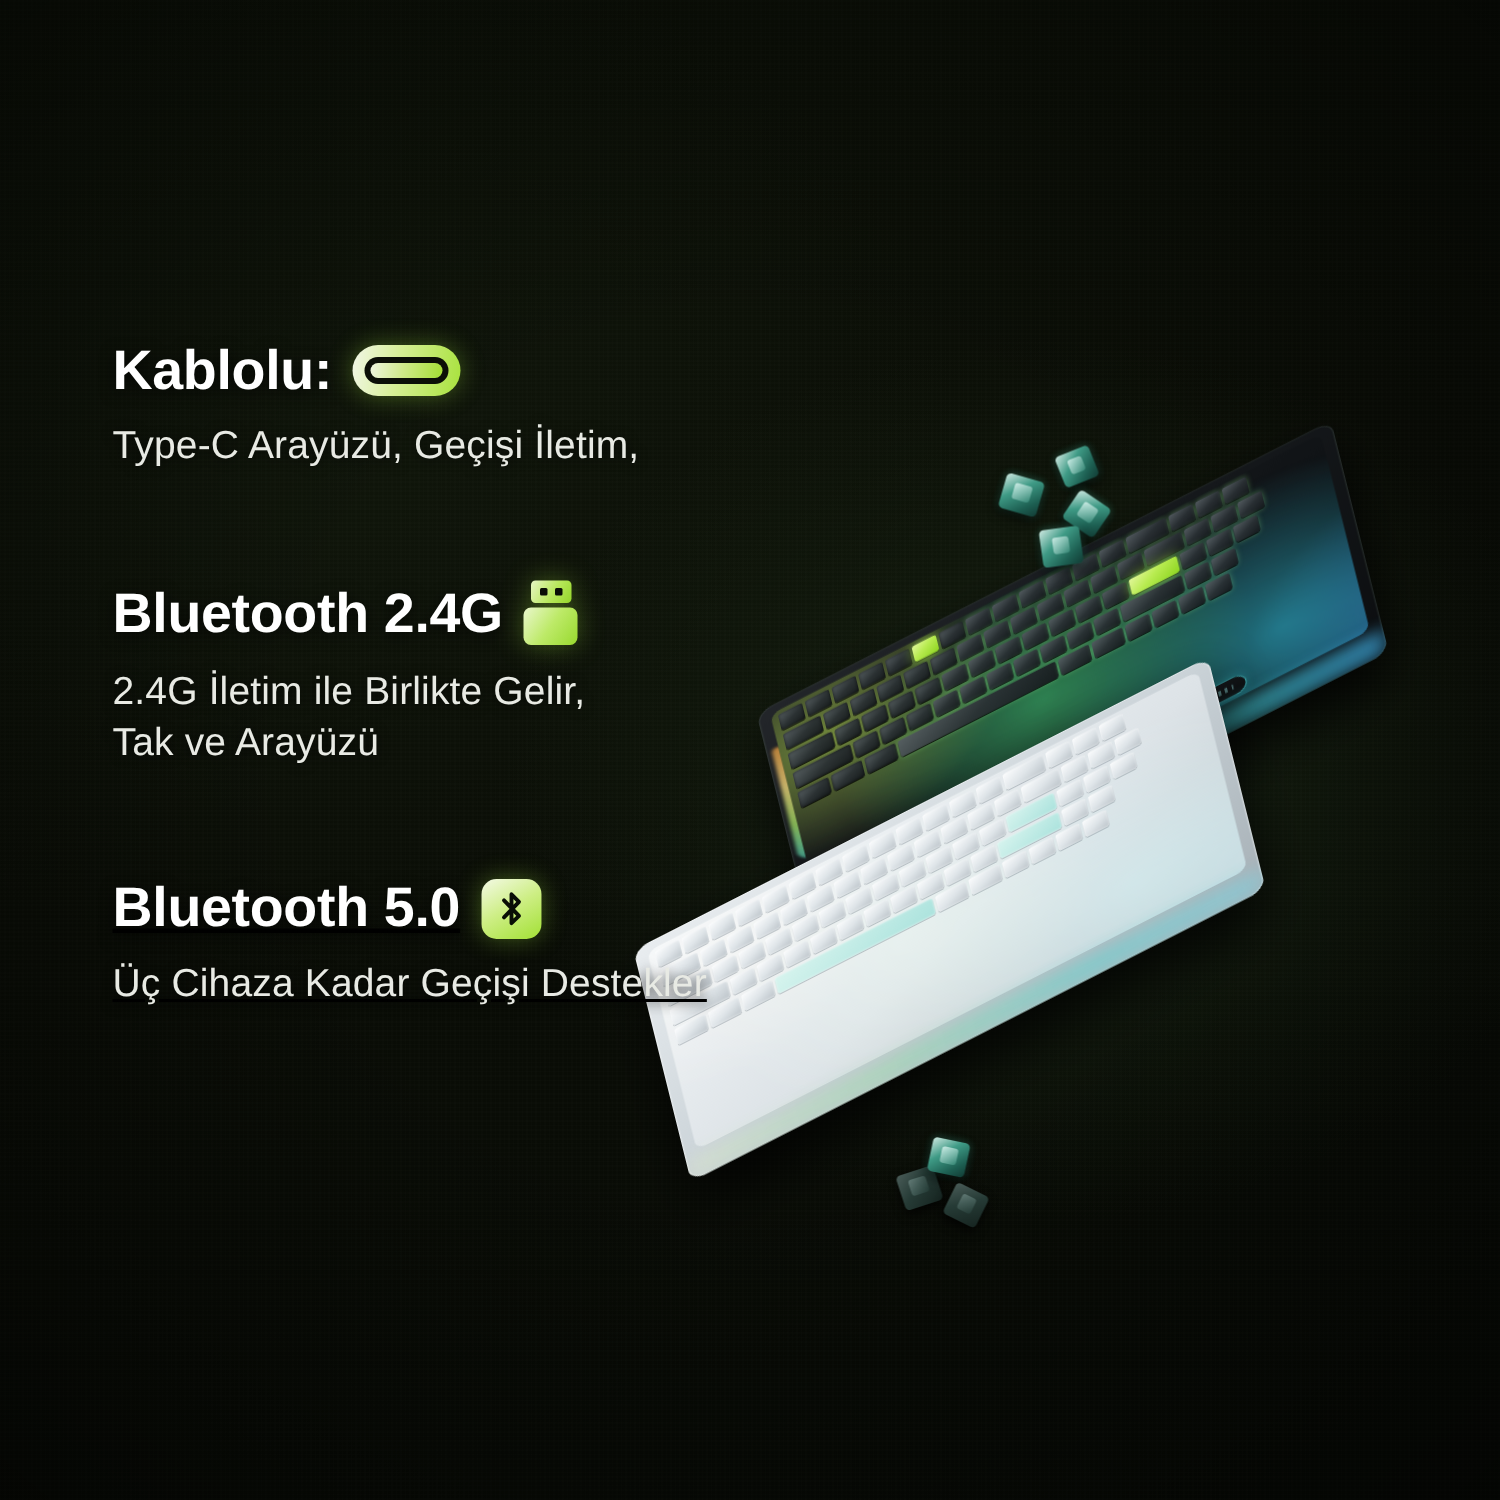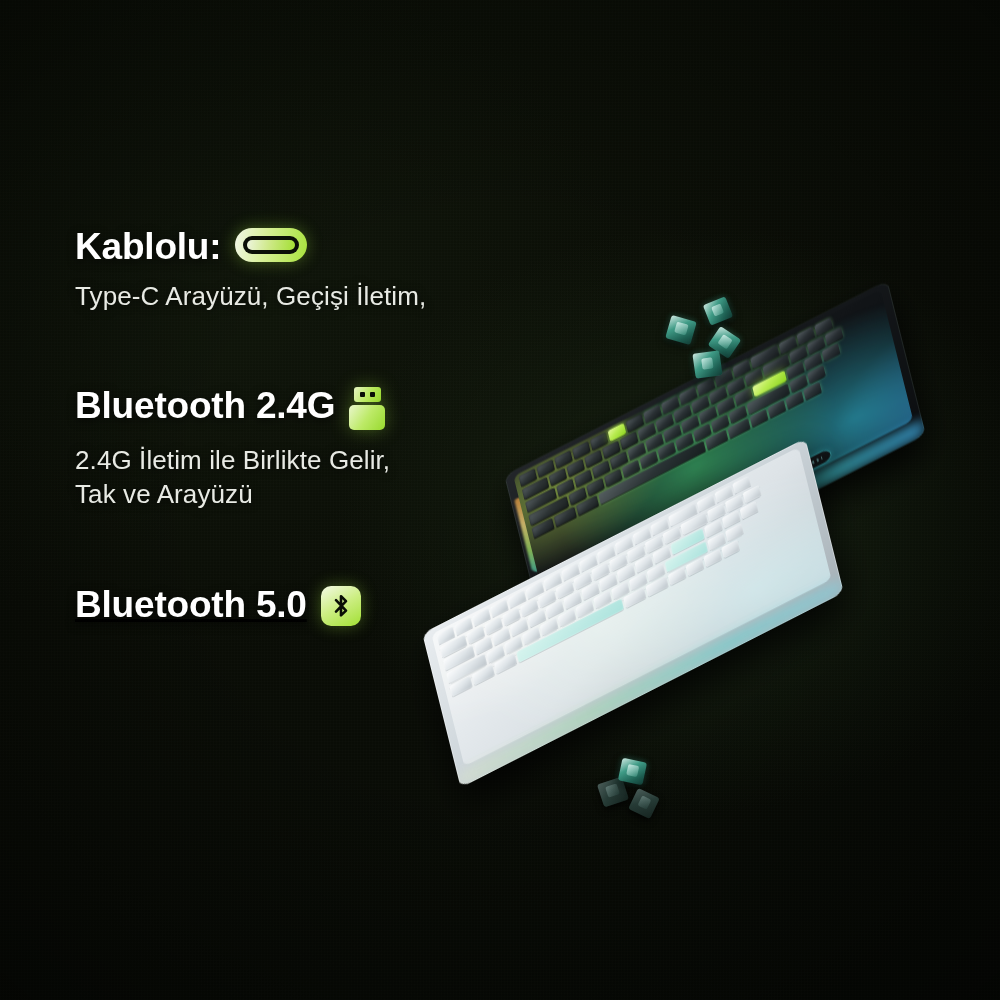--- a/index.html
+++ b/index.html
@@ -35,21 +35,21 @@
 
   
   #features {
     position:absolute; left:75px; top:228px;
     width:520px; z-index:40;
   }
   .feature { margin-bottom:74px; }
   .feature:last-child { margin-bottom:0;text-decoration:underline; }
 
   .f-head {
-    display:flex; gap:14px;
+    display:flex; align-items:center; gap:14px;
     margin-bottom:12px;
   }
   .f-title {
     font-size:37px; font-weight:700; color:#ffffff;
     letter-spacing:-.2px; line-height:1.05;
     white-space:nowrap;
     text-shadow:0 2px 10px rgba(0,0,0,.7);
   }
   .f-sub {
     font-size:26px; font-weight:400; color:#e8eae4;
@@ -486,16 +486,19 @@
 
     <div class="feature">
       <div class="f-head">
         <div class="f-title">Bluetooth 5.0</div>
         <div class="icon-bt">
           <svg width="22" height="26" viewBox="0 0 22 26" aria-hidden="true">
             <path d="M6 7.2 L16 17.6 L11 22.4 L11 3.2 L16 8.2 L6 18.6" fill="none" stroke="#0a0e06" stroke-width="2.6" stroke-linecap="round" stroke-linejoin="round"></path>
           </svg>
         </div>
       </div>
+      <div class="f-sub">
+        <span>Üç Cihaza Kadar Geçişi Destekler</span>
+      </div>
     </div>
 
   </div>
 </div>
 
 </body></html>

